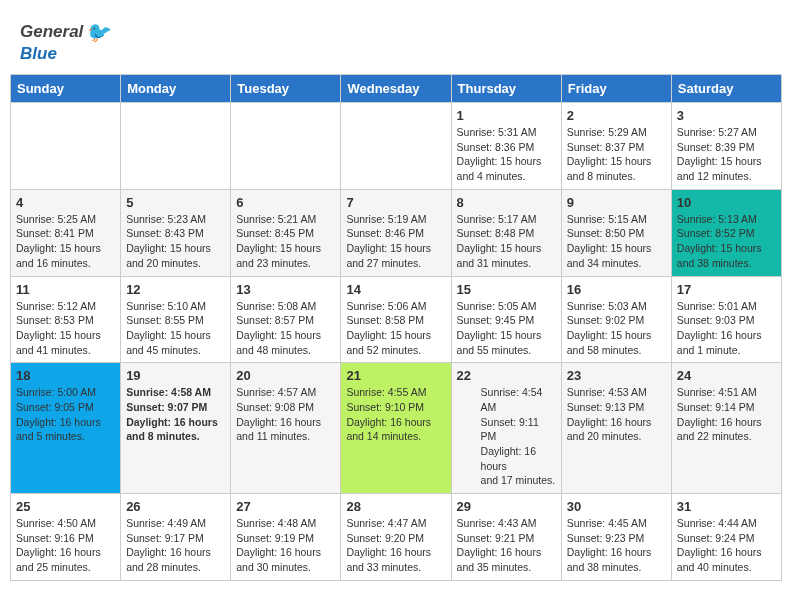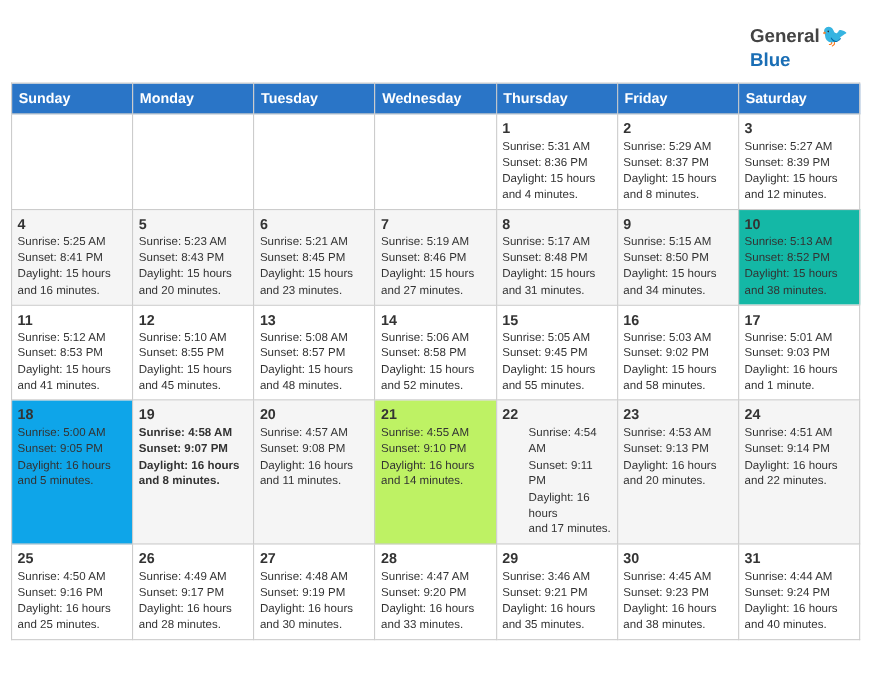--- a/index.html
+++ b/index.html
@@ -5,23 +5,24 @@
     * { margin: 0; padding: 0; box-sizing: border-box; }
     body {
       font-family: Arial, sans-serif;
       background: #fff;
       width: 792px;
       min-height: 612px;
       padding: 10px;
     }
     .header {
       display: flex;
-      justify-content: flex-end;
+      justify-content: flex-start;
       align-items: flex-start;
       padding: 10px 10px 5px 10px;
+      font-style: italic;
     }
     .title-block {
       text-align: right;
     }
     .month-title {
       font-size: 32px;
       font-weight: bold;
       color: #333;
     }
     .location {
@@ -324,21 +325,21 @@
         </td>
         <td>
           <span class="day-number">28</span>
           <div class="day-info" style="white-space: pre-line;">Sunrise: 4:47 AM
 Sunset: 9:20 PM
 Daylight: 16 hours
 and 33 minutes.</div>
         </td>
         <td>
           <span class="day-number">29</span>
-          <div class="day-info" style="white-space: pre-line;">Sunrise: 3:46 AM
+          <div class="day-info" style="white-space: pre-line;">Sunrise: 4:43 AM
 Sunset: 9:21 PM
 Daylight: 16 hours
 and 35 minutes.</div>
         </td>
         <td>
           <span class="day-number">30</span>
           <div class="day-info" style="white-space: pre-line;">Sunrise: 4:45 AM
 Sunset: 9:23 PM
 Daylight: 16 hours
 and 38 minutes.</div>

